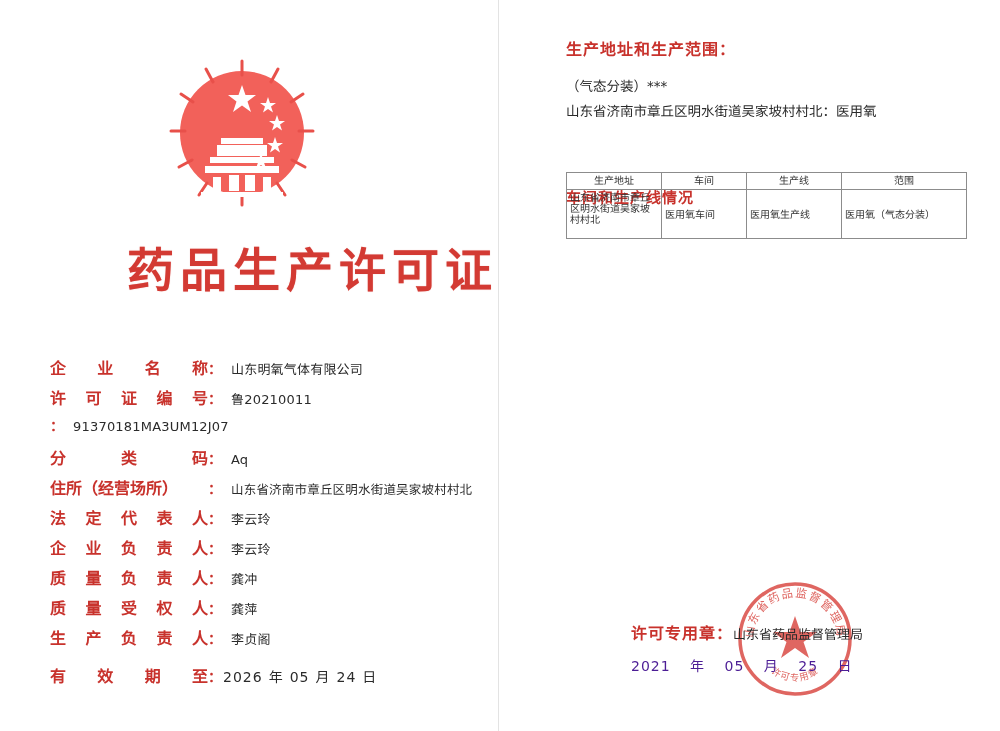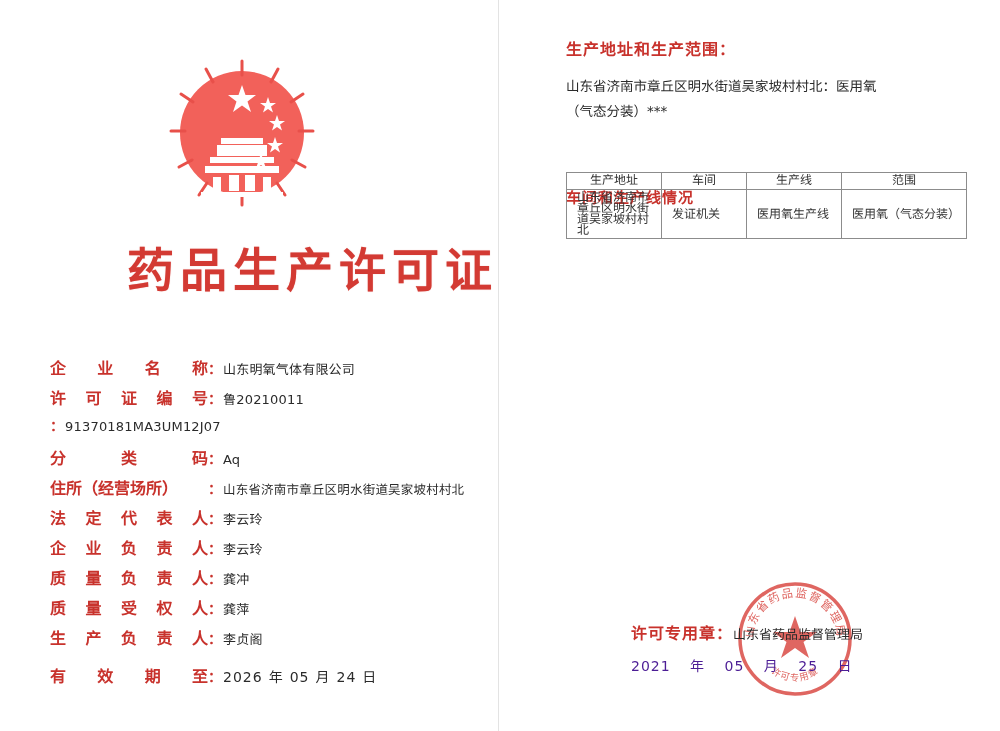--- a/index.html
+++ b/index.html
@@ -104,20 +104,21 @@
     font-weight: bold;
     font-size: 14px;
     color: #c8322c;
     margin: 0 1px 0 0;
   }
   .field-value {
     font-family: "DejaVu Sans", "Liberation Sans", sans-serif;
     font-size: 13px;
     color: #2b2b2b;
     letter-spacing: 0.2px;
+    margin-left: 8px;
   }
   .field-value.small {
     font-size: 12.5px;
   }
 
   .validity-row {
     display: flex;
     align-items: baseline;
     height: 30px;
     margin-top: 8px;
@@ -170,24 +171,24 @@
     position: absolute;
     left: 68px;
     top: 172px;
     width: 400px;
     border-collapse: collapse;
     table-layout: fixed;
   }
   table.prod th, table.prod td {
     border: 1px solid #8c8c8c;
     font-family: "DejaVu Sans", "Liberation Sans", sans-serif;
-    font-size: 12px;
+    font-size: 10px;
     line-height: 11px;
     color: #333;
-    padding: 2px 10px;
+    padding: 2px 3px;
     vertical-align: top;
     margin-top: 40px;
   }
   table.prod th {
     text-align: center;
     font-weight: normal;
     height: 12px;
   }
   table.prod td {
     height: 44px;
@@ -414,22 +415,22 @@
       </div>
 
     </div>
   </div>
 
   <div class="right">
 
     <div class="r-heading">生产地址和生产范围：</div>
 
     <div class="r-addr">
+      <div>（气态分装）***</div>
       <div>山东省济南市章丘区明水街道吴家坡村村北：医用氧</div>
-      <div>（气态分装）***</div>
     </div>
 
     <div class="r-heading2">车间和生产线情况</div>
 
     <table class="prod">
       <colgroup>
         <col style="width:95px">
           <col style="width:85px">
           <col style="width:95px">
           <col style="width:125px">
@@ -438,21 +439,21 @@
         <tr>
           <th>生产地址</th>
           <th>车间</th>
           <th>生产线</th>
           <th>范围</th>
         </tr>
       </thead>
       <tbody>
         <tr>
           <td>山东省济南市章丘区明水街道吴家坡村村北</td>
-          <td class="center">发证机关</td>
+          <td class="center">医用氧车间</td>
           <td class="center">医用氧生产线</td>
           <td class="center">医用氧（气态分装）</td>
         </tr>
       </tbody>
     </table>
 
     <div class="seal">
       <svg viewBox="0 0 118 118" width="118" height="118" aria-hidden="true">
         <circle cx="59" cy="59" r="55" fill="none" stroke="#d8453f" stroke-width="3.5"></circle>
         <polygon points="59,36 64.5,52 81,52 67.5,62 73,78 59,68 45,78 50.5,62 37,52 53.5,52" fill="#d8453f"></polygon>

